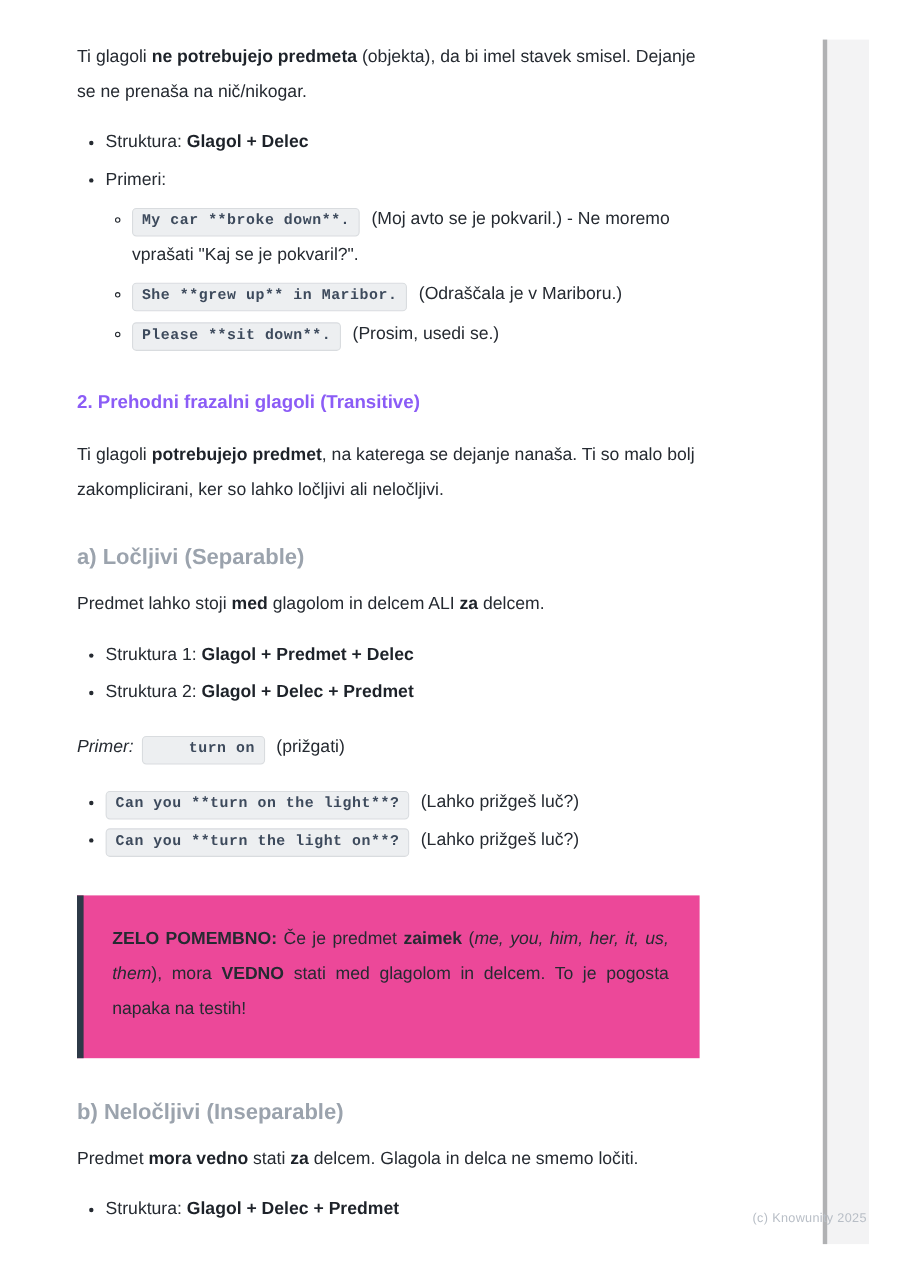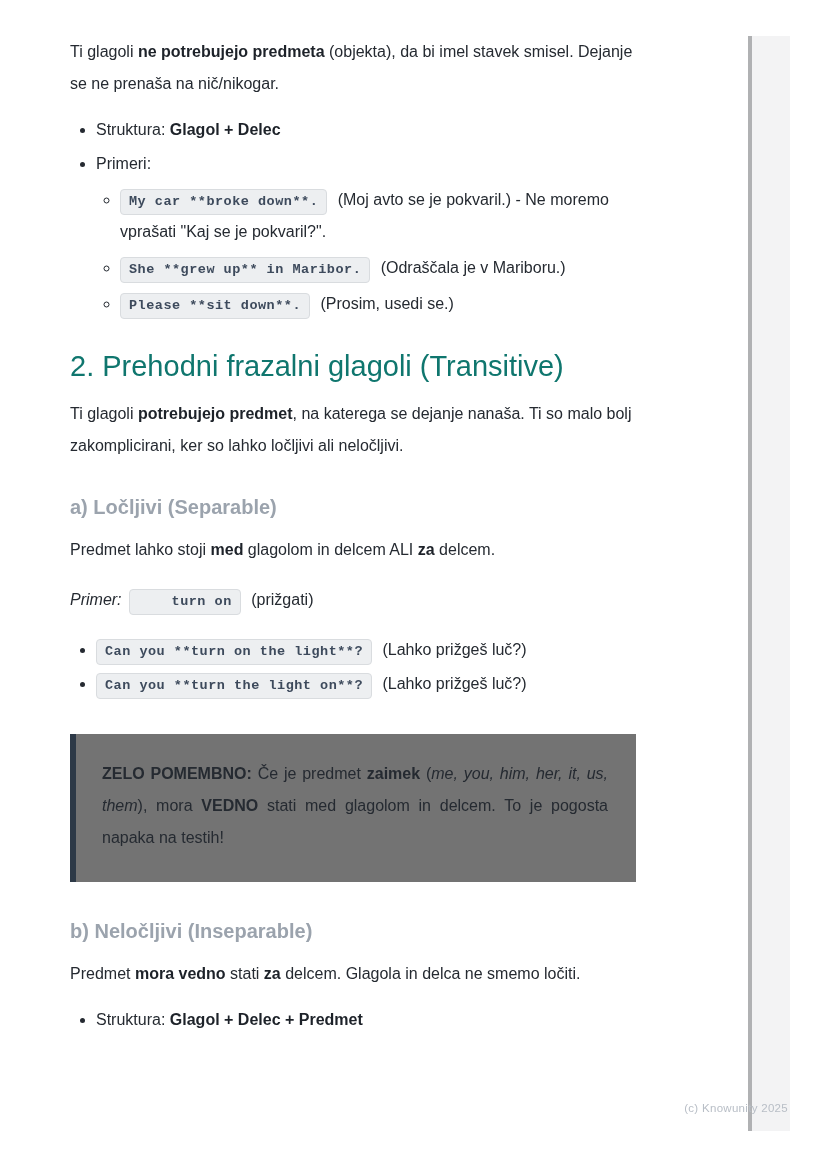--- a/index.html
+++ b/index.html
@@ -3,37 +3,37 @@
 <meta charset="utf-8">
 <style>
   html,body{margin:0;padding:0;}
   body{
     width:828px;height:1171px;background:#ffffff;position:relative;
     font-family:"Liberation Sans", sans-serif;color:#252a31;overflow:hidden;
   }
   .content{position:absolute;left:70px;top:36px;width:566px;}
   .para{font-size:16px;line-height:32px;margin:0 0 12px 0;}
   .para strong, .list strong{font-weight:700;color:#1d2229;}
-  h2{font-size:29px;font-weight:400;color:#0f766e;margin:30px 0 16px 0;line-height:32px;}
+  h2{font-size:17px;font-weight:700;color:#8b5cf6;margin:30px 0 16px 0;line-height:32px;}
   h3{font-size:20px;font-weight:600;color:#9ba3ad;margin:32px 0 14px 0;line-height:26px;}
   ul.list{margin:14px 0 14px 0;padding-left:26px;font-size:16px;line-height:32px;list-style-type:disc;}
   ul.list > li{margin:2px 0;}
   ul.sublist{margin:2px 0 0 0;padding-left:24px;list-style-type:circle;}
   ul.sublist > li{margin:4px 0;}
   .code{
     font-family:"Liberation Mono", monospace;font-weight:700;font-size:13.5px;
     letter-spacing:0.5px;color:#3d4a5c;background:#edeff1;border:1px solid #d9dcdf;
     border-radius:4px;padding:3px 8px 4px 8px;white-space:nowrap;margin-right:6px;
     display:inline-block;line-height:17px;vertical-align:baseline;
   }
   .primer{font-size:16px;line-height:32px;margin:18px 0;}
   .primer em{font-style:italic;}
   .primer .code{margin-left:7px;padding-left:42px;}
   .callout{
-    background:#737373;border-left:6px solid #2d3947;margin:34px 0 36px 0;
+    background:#ec4899;border-left:6px solid #2d3947;margin:34px 0 36px 0;
     padding:16px 28px 28px 26px;
   }
   .callout-para{font-size:16px;line-height:32px;margin:8px 0 0 0;text-align:justify;}
   .callout-para em{font-style:italic;}
   .callout-list{margin:6px 0 0 0;padding-left:24px;font-size:16px;line-height:32px;list-style-type:disc;}
   .callout-list li{margin:2px 0;}
   .callout-list .code{margin-left:3px;margin-right:0;}
   .scrollbar{
     position:absolute;left:748px;top:36px;width:42px;height:1095px;
     background:#f3f3f4;z-index:1;
@@ -63,20 +63,24 @@
   </ul>
 
   <h2>2. Prehodni frazalni glagoli (Transitive)</h2>
 
   <p class="para"><span>Ti glagoli </span><strong>potrebujejo predmet</strong><span>, na katerega se dejanje nanaša. Ti so malo bolj zakomplicirani, ker so lahko ločljivi ali neločljivi.</span></p>
 
   <h3>a) Ločljivi (Separable)</h3>
 
   <p class="para"><span>Predmet lahko stoji </span><strong>med</strong><span> glagolom in delcem ALI </span><strong>za</strong><span> delcem.</span></p>
 
+  <ul class="list">
+    <li><span>Struktura 1: </span><strong>Glagol + Predmet + Delec</strong></li>
+    <li><span>Struktura 2: </span><strong>Glagol + Delec + Predmet</strong></li>
+  </ul>
 
   <p class="primer"><em>Primer:</em><code class="code">turn on</code><span> (prižgati)</span></p>
 
   <ul class="list">
     <li><code class="code">Can you **turn on the light**?</code><span> (Lahko prižgeš luč?)</span></li>
     <li><code class="code">Can you **turn the light on**?</code><span> (Lahko prižgeš luč?)</span></li>
   </ul>
 
   <div class="callout">
     <p class="callout-para"><strong>ZELO POMEMBNO:</strong><span> Če je predmet </span><strong>zaimek</strong><span> (</span><em>me, you, him, her, it, us, them</em><span>), mora </span><strong>VEDNO</strong><span> stati med glagolom in delcem. To je pogosta napaka na testih!</span></p>

